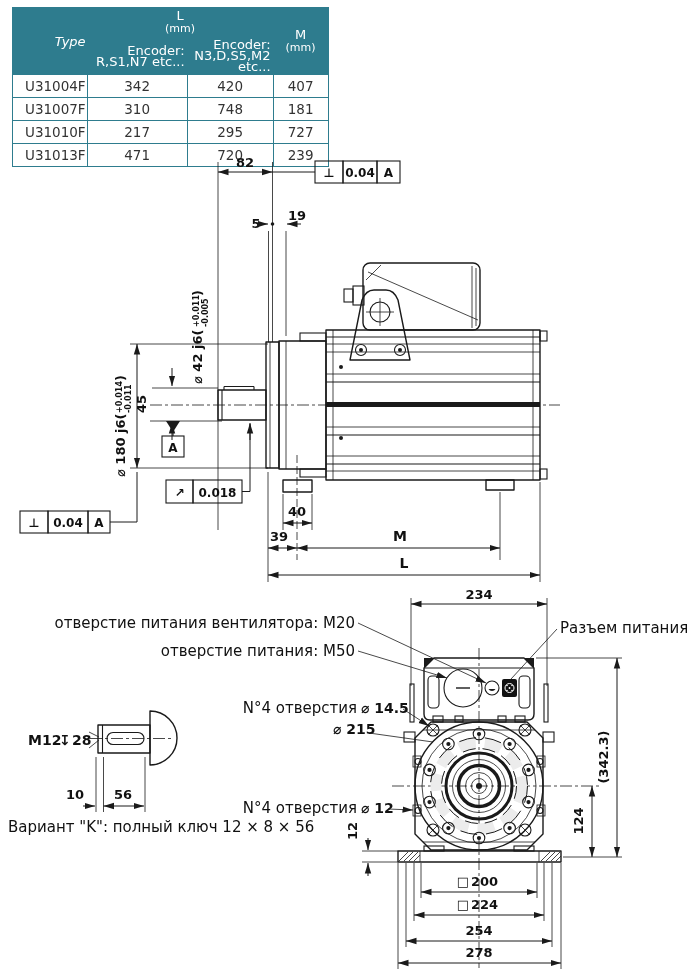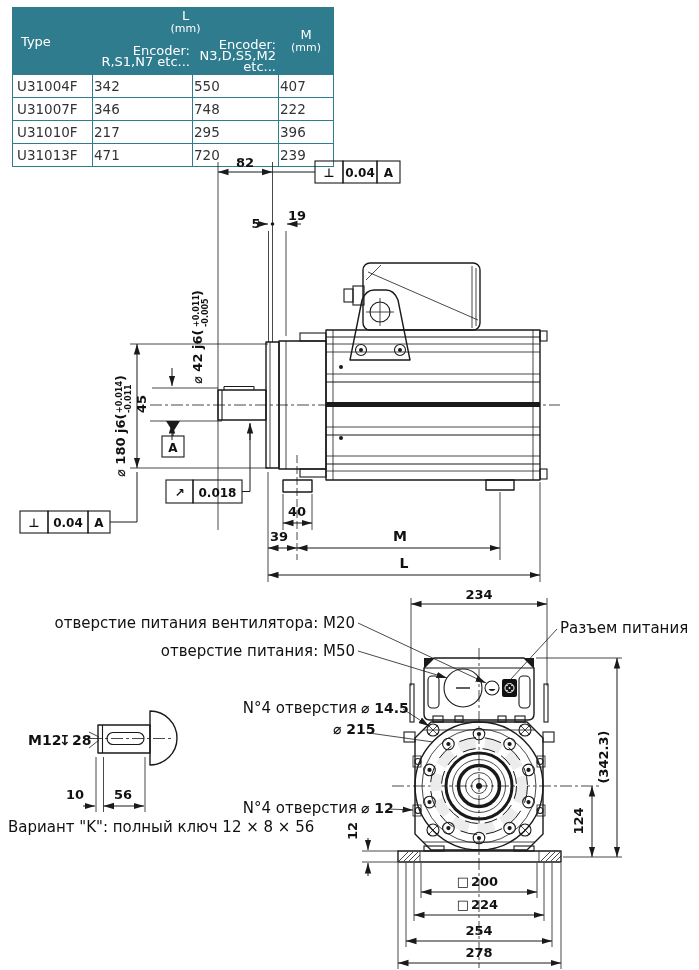--- a/index.html
+++ b/index.html
@@ -3,30 +3,30 @@
 <meta charset="utf-8">
 <style>
   html,body{margin:0;padding:0;background:#ffffff;}
   #page{position:relative;width:699px;height:970px;background:#fff;overflow:hidden;
         font-family:"DejaVu Sans","Liberation Sans",sans-serif;}
   
   #spec-table{position:absolute;left:12px;top:7px;border-collapse:collapse;
               font-family:"DejaVu Sans","Liberation Sans",sans-serif;}
   #spec-table th,#spec-table td{border:1.3px solid #2e7c8e;}
   #spec-table th{background:#2e7c8e;color:#fff;font-weight:normal;}
-  .th-type{width:70px;text-align:left;padding-left:8px;font-size:13px;}
+  .th-type{width:70px;text-align:right;padding-left:0;font-size:13px;font-style:italic;}
   .th-l{font-size:13px;line-height:13px;padding:1px 0;}
   .th-l .unit{font-size:11px;}
   .th-m{width:52px;font-size:13px;line-height:13px;}
   .th-m .unit{font-size:11px;}
   .th-enc{font-size:13px;line-height:11px;font-weight:normal;padding:2px 2px;text-align:right;}
   .col-e1{width:95px;}
   .col-e2{width:81px;}
-  #spec-table td{height:20px;font-size:13.5px;color:#333;text-align:left;background:#fff;}
-  #spec-table td.c-type{text-align:left;padding-left:4px;}
+  #spec-table td{height:20px;font-size:13.5px;color:#333;text-align:center;background:#fff;}
+  #spec-table td.c-type{text-align:left;padding-left:12px;}
   
   #draw{position:absolute;left:0;top:0;}
   .ln{stroke:#1a1a1a;stroke-width:1.4;fill:none;stroke-linejoin:round;}
   .md{stroke:#1a1a1a;stroke-width:1.1;fill:none;}
   .tn{stroke:#1a1a1a;stroke-width:0.8;fill:none;}
   .dm{stroke:#1a1a1a;stroke-width:1;fill:none;}
   .ext{stroke:#1a1a1a;stroke-width:0.8;fill:none;}
   .cl{stroke:#1a1a1a;stroke-width:0.8;fill:none;stroke-dasharray:12 3 3 3;}
   .fillk{fill:#1a1a1a;stroke:none;}
   text{font-family:"DejaVu Sans","Liberation Sans",sans-serif;fill:#111;}
@@ -63,34 +63,34 @@
         <div>R,S1,N7 etc...</div>
       </th>
       <th class="th-enc col-e2">
         <div>Encoder:</div>
         <div>N3,D,S5,M2 etc...</div>
       </th>
     </tr>
     <tr>
       <td class="c-type">U31004F</td>
       <td>342</td>
-      <td>550</td>
+      <td>420</td>
       <td>407</td>
     </tr>
     <tr>
       <td class="c-type">U31007F</td>
-      <td>346</td>
+      <td>310</td>
       <td>748</td>
-      <td>222</td>
+      <td>181</td>
     </tr>
     <tr>
       <td class="c-type">U31010F</td>
       <td>217</td>
       <td>295</td>
-      <td>396</td>
+      <td>727</td>
     </tr>
     <tr>
       <td class="c-type">U31013F</td>
       <td>471</td>
       <td>720</td>
       <td>239</td>
     </tr>
   </tbody>
     </table>
 

